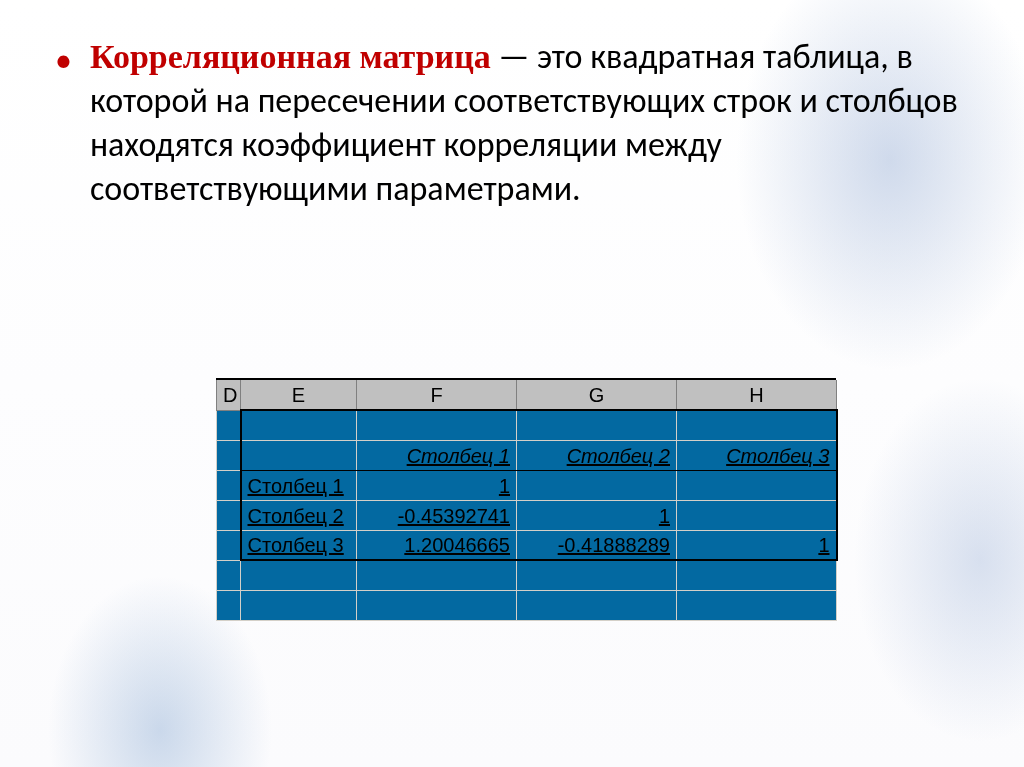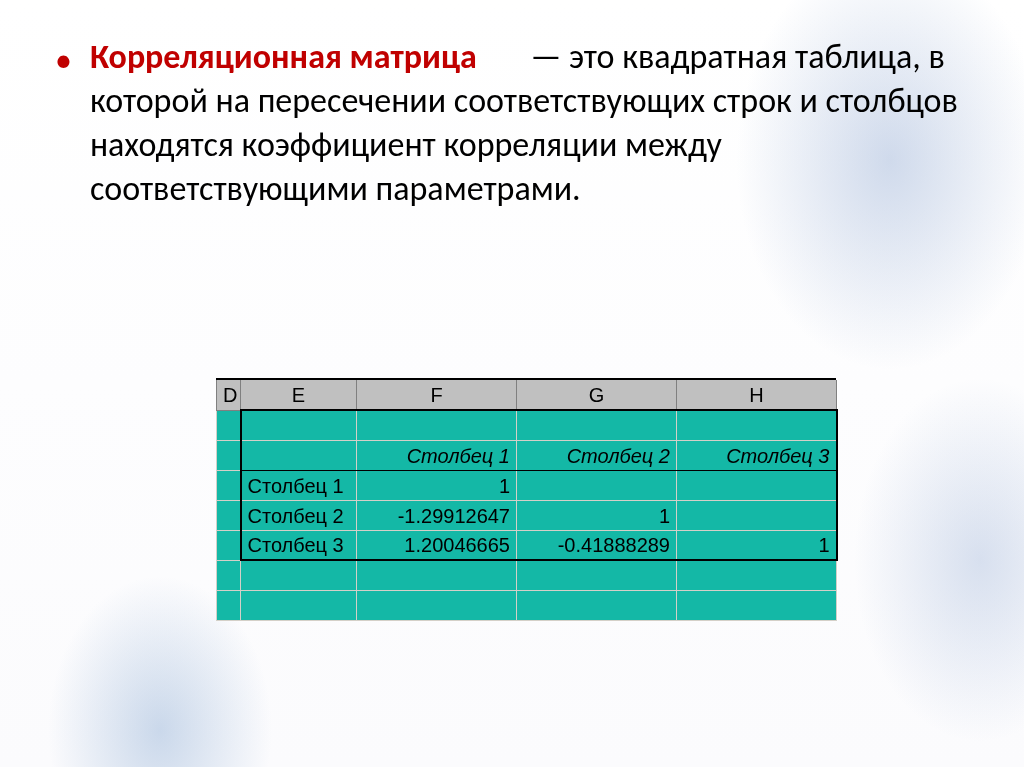--- a/index.html
+++ b/index.html
@@ -39,24 +39,24 @@
     margin-top: 4px;
   }
   .para {
     font-size: 34px;
     line-height: 44px;
     color: #000;
   }
   .term {
     color: #C00000;
     font-weight: 700;
+    font-family: Liberation Serif, serif;
   }
   .rest {
     color: #000;
-    margin-left: 46px;
   }
 
   .sheet-wrap {
     position: absolute;
     left: 216px;
     top: 378px;
     width: 620px;
     border-top: 2px solid #000;
   }
   table.sheet {
@@ -90,21 +90,22 @@
     font-weight: 400;
     font-style: normal;
     font-family: "Arial", sans-serif;
     color: #000;
     font-size: 20px;
   }
   
   tr.datarow td {
     border-right: 1px solid #d4d0c8;
     border-bottom: 1px solid #d4d0c8;
-    background: #14b8a6;
+    background: #0369a1;
+    text-decoration: underline;
   }
   tr.datarow td:first-child {
     border-left: 1px solid #d4d0c8;
   }
 
   .ital { font-style: italic; }
   .aright { text-align: right; }
   .aleft  { text-align: left; }
 
   
@@ -166,21 +167,21 @@
       <tr class="datarow">
         <td></td>
         <td class="aleft bl">Столбец 1</td>
         <td class="aright">1</td>
         <td class="aright"></td>
         <td class="aright br"></td>
       </tr>
       <tr class="datarow">
         <td></td>
         <td class="aleft bl">Столбец 2</td>
-        <td class="aright">-1.29912647</td>
+        <td class="aright">-0.45392741</td>
         <td class="aright">1</td>
         <td class="aright br"></td>
       </tr>
       <tr class="datarow">
         <td></td>
         <td class="aleft bl bb">Столбец 3</td>
         <td class="aright bb">1.20046665</td>
         <td class="aright bb">-0.41888289</td>
         <td class="aright bb br">1</td>
       </tr>

